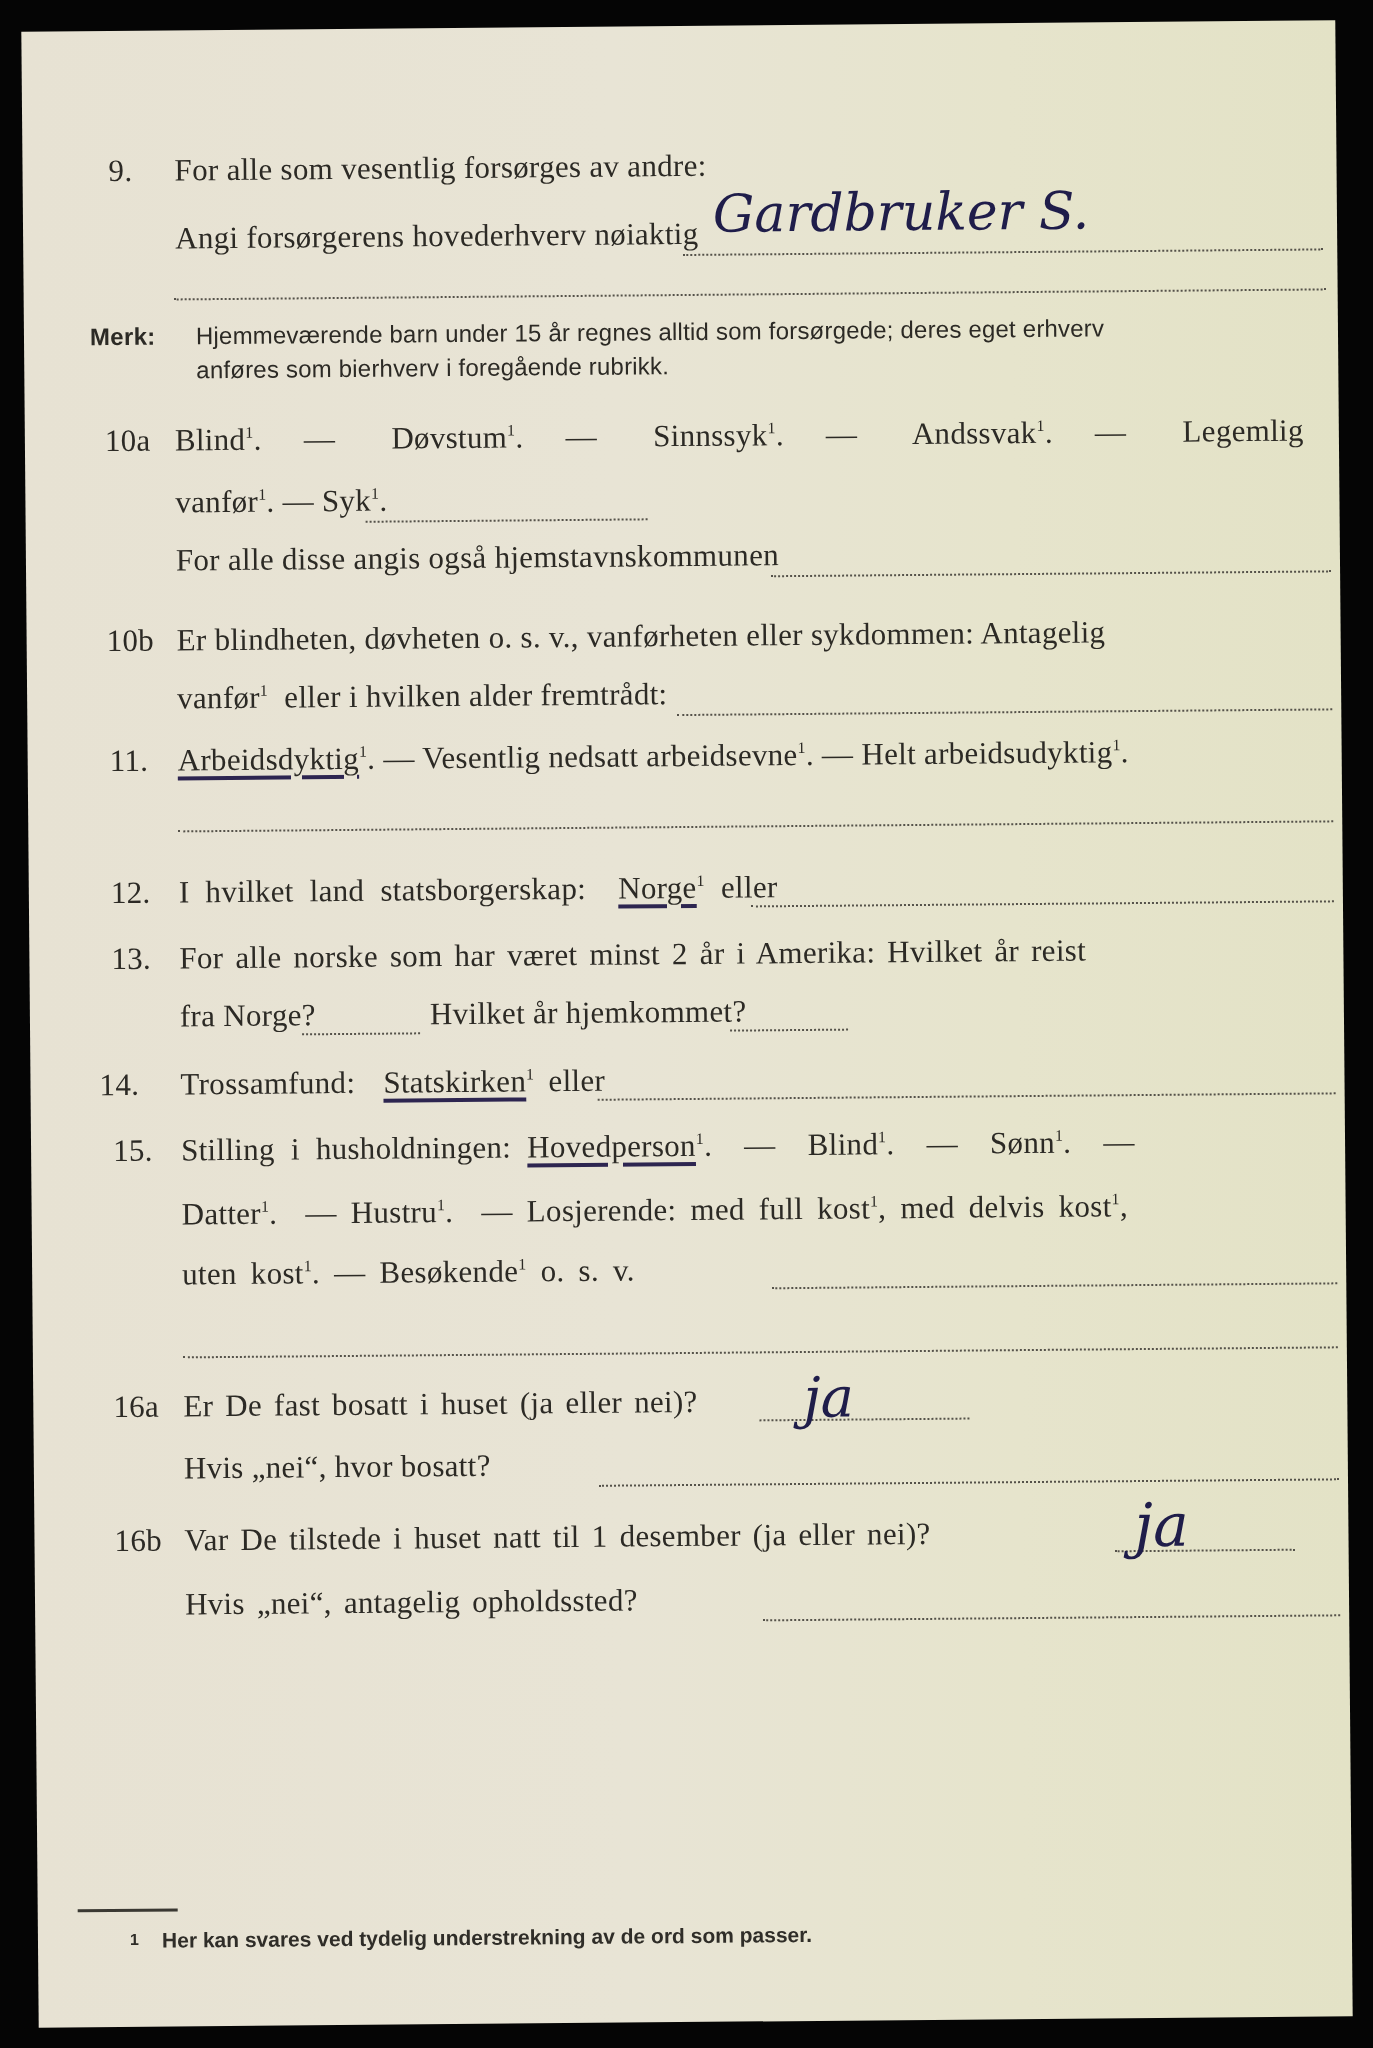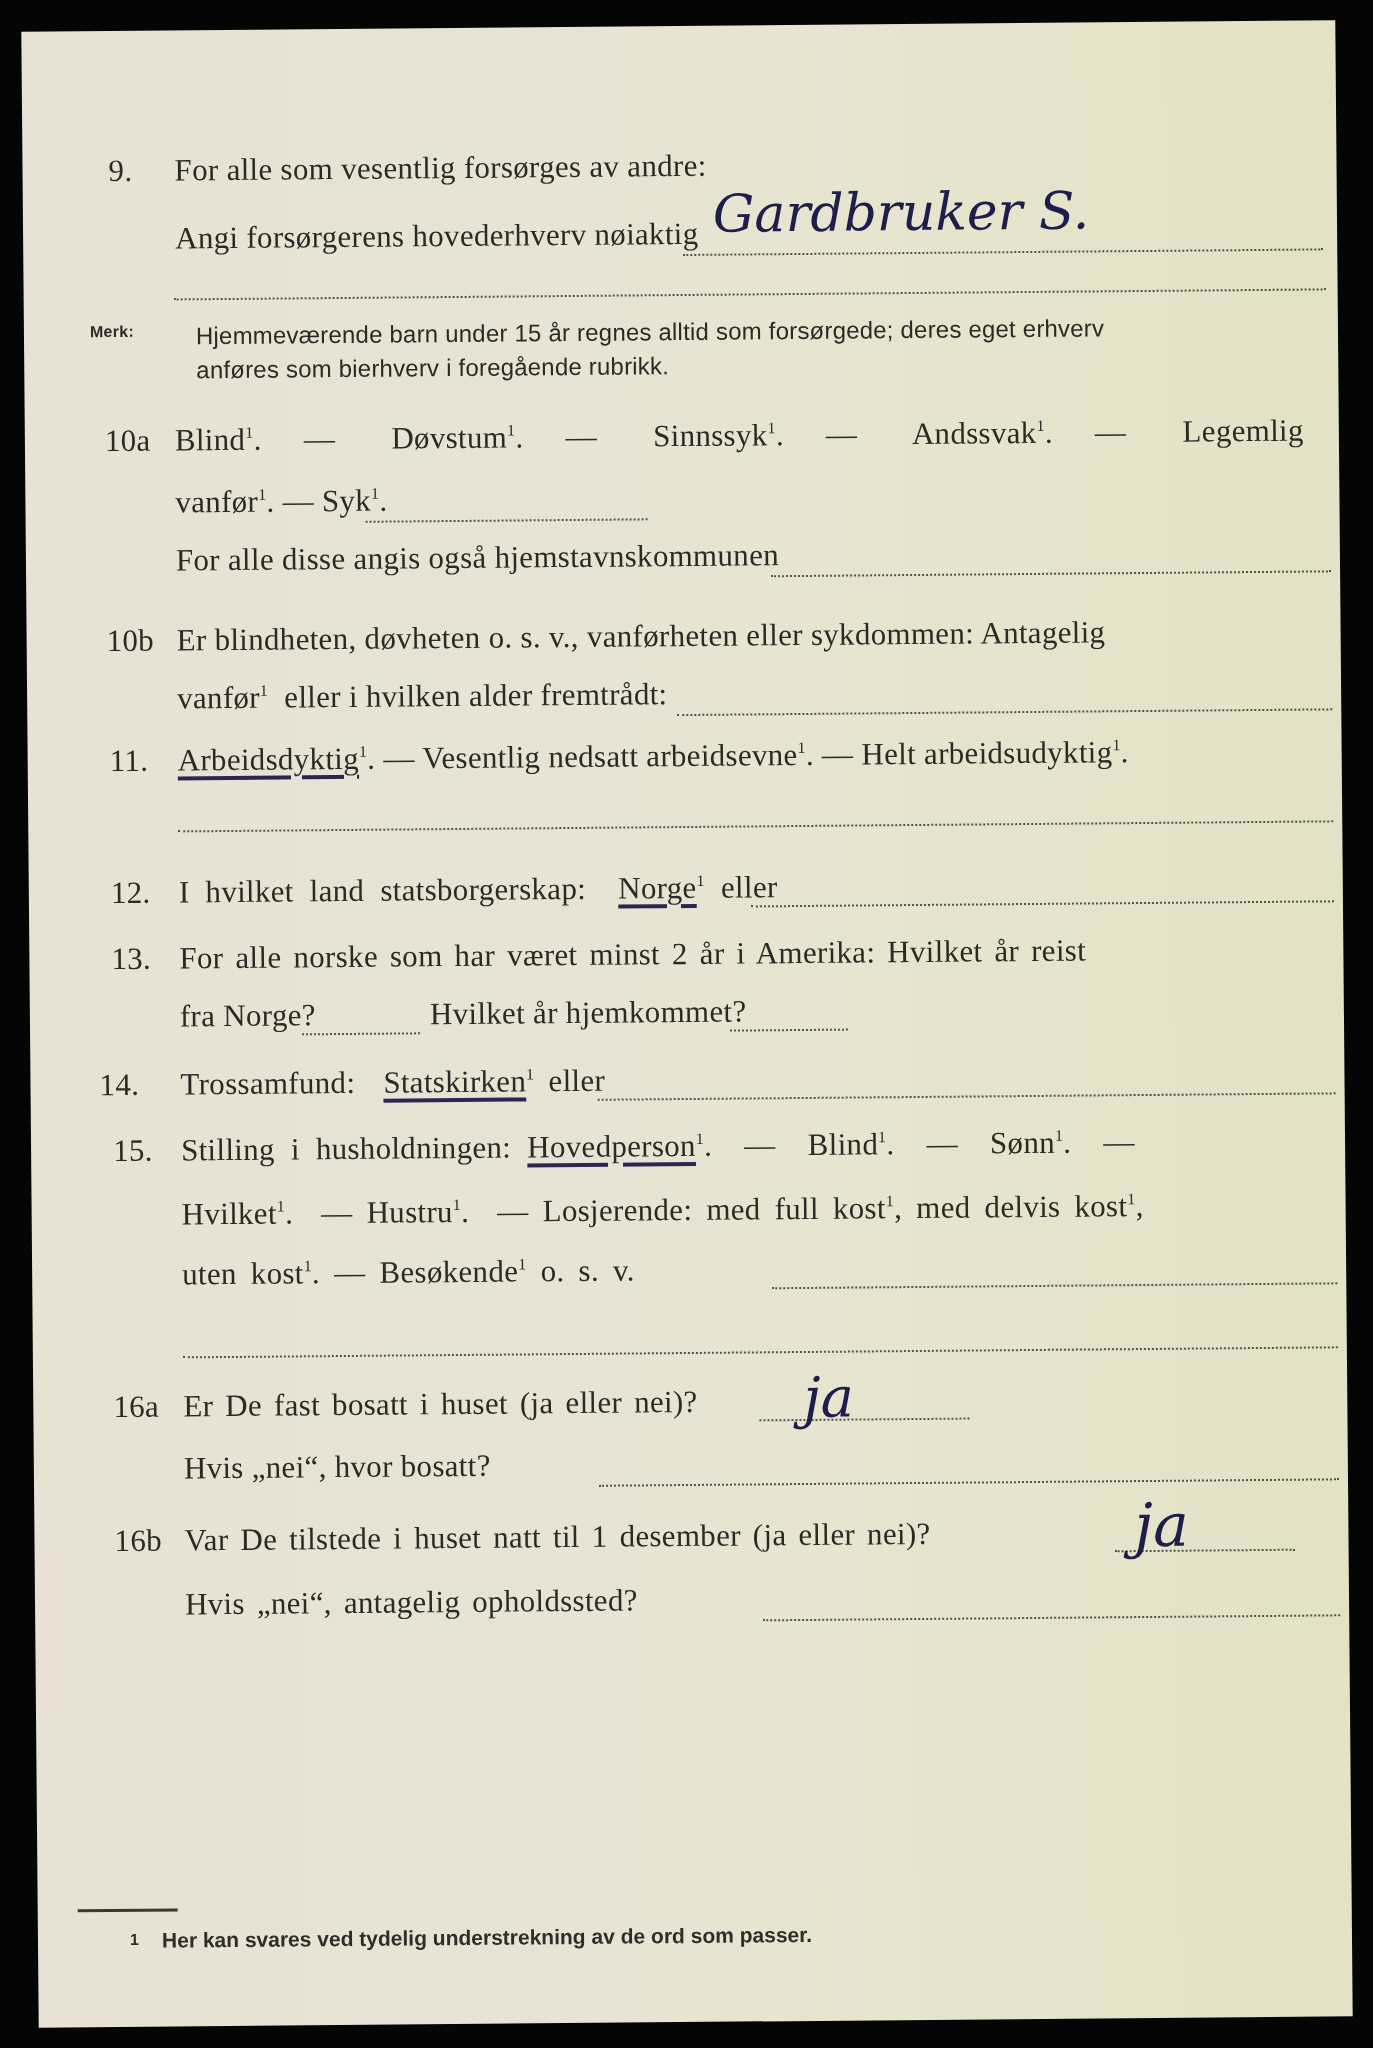--- a/index.html
+++ b/index.html
@@ -23,21 +23,21 @@
   .txt2 { position: absolute; left: 140px; }
   sup { font-size: 16px; vertical-align: 12px; }
   .ul { text-decoration: underline; text-decoration-color: #2d2550; text-decoration-thickness: 4px; text-underline-offset: 6px; }
   .dots {
     position: absolute; height: 0; border-bottom: 2px dotted #55524a;
   }
   .hand {
     position: absolute; font-family: "DejaVu Serif", serif; font-style: italic;
     color: #1f1d4a; font-size: 50px;
   }
-  .merk-label { position: absolute; left: 66px; font-weight: bold; font-size: 16px; font-family: "Liberation Sans", sans-serif; }
+  .merk-label { position: absolute; left: 66px; font-weight: bold; font-size: 24px; font-family: "Liberation Sans", sans-serif; }
   .merk-text { position: absolute; left: 152px; font-size: 24px; font-family: "Liberation Sans", sans-serif; letter-spacing: 0.2px; }
   .foot {
     position: absolute; font-family: "Liberation Sans", sans-serif; font-weight: bold; font-size: 21px; color: #2f2d28;
   }
   .foot-rule { position: absolute; left: 40px; width: 100px; border-bottom: 3px solid #3a3832; }
 </style>
 </head>
 <body>
 
 <div class="paper">
@@ -140,21 +140,21 @@
     <span class="num" style="left:82px">15.</span>
     <span class="txt2" style="left:150px; word-spacing:8px;">
       <span>Stilling i husholdningen:</span>
       <span class="ul">Hovedperson</span><sup>1</sup>. &nbsp;<span>—</span>&nbsp;
       <span>Blind</span><sup>1</sup>. &nbsp;<span>—</span>&nbsp;
       <span>Sønn</span><sup>1</sup>. &nbsp;<span>—</span>
     </span>
   </div>
   <div class="line" style="top:1166px">
     <span class="txt2" style="left:150px; word-spacing:6px;">
-      <span>Hvilket</span><sup>1</sup>. &nbsp;<span>—</span>
+      <span>Datter</span><sup>1</sup>. &nbsp;<span>—</span>
       <span>Hustru</span><sup>1</sup>. &nbsp;<span>—</span>
       <span>Losjerende:</span>
       <span>med full kost</span><sup>1</sup>,
       <span>med delvis kost</span><sup>1</sup>,
     </span>
   </div>
   <div class="line" style="top:1226px">
     <span class="txt2" style="left:150px; word-spacing:6px;">
       <span>uten kost</span><sup>1</sup>. <span>—</span>
       <span>Besøkende</span><sup>1</sup>

